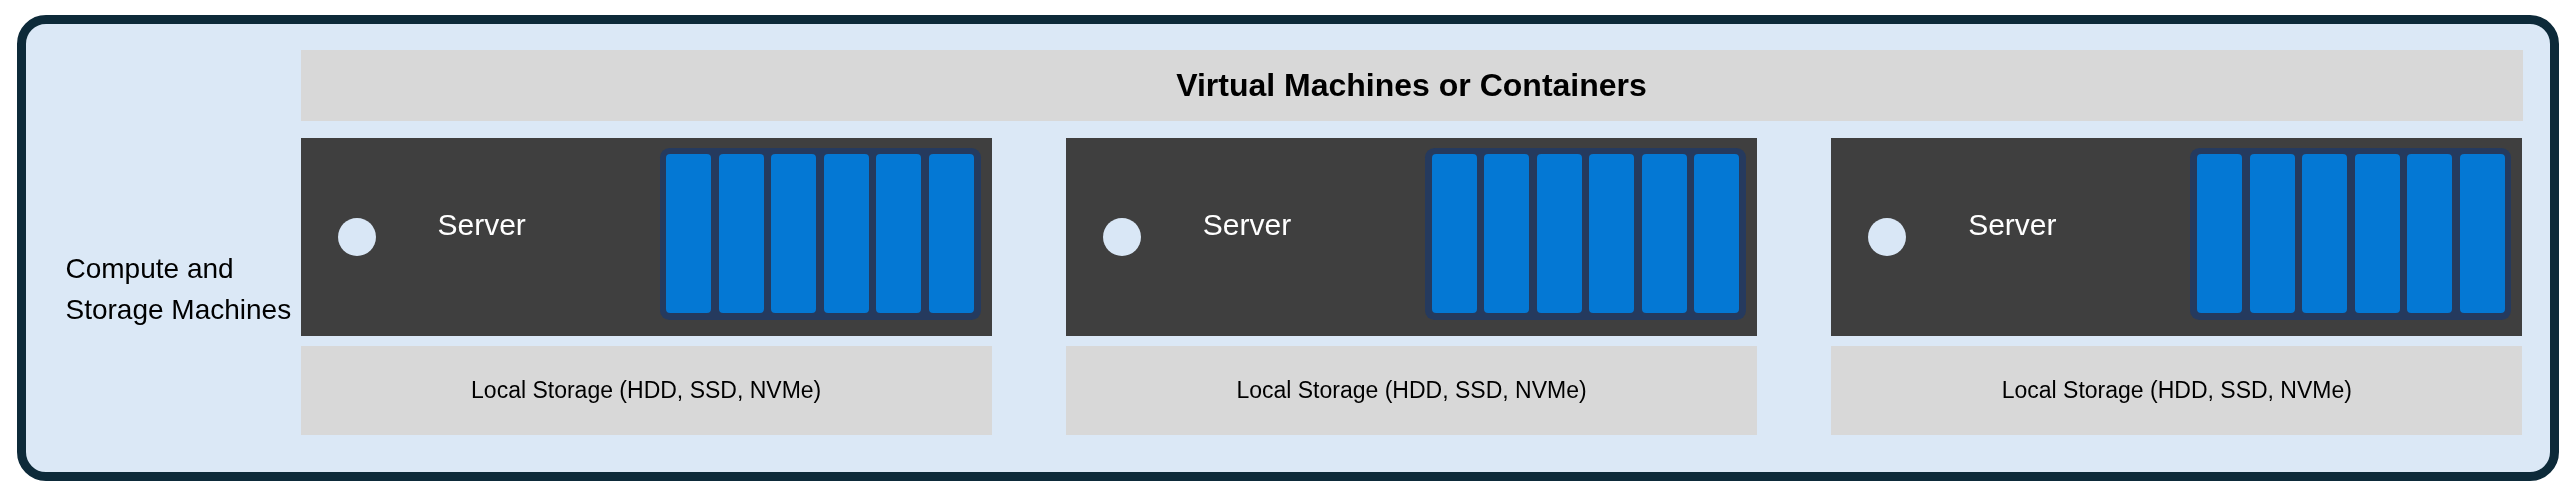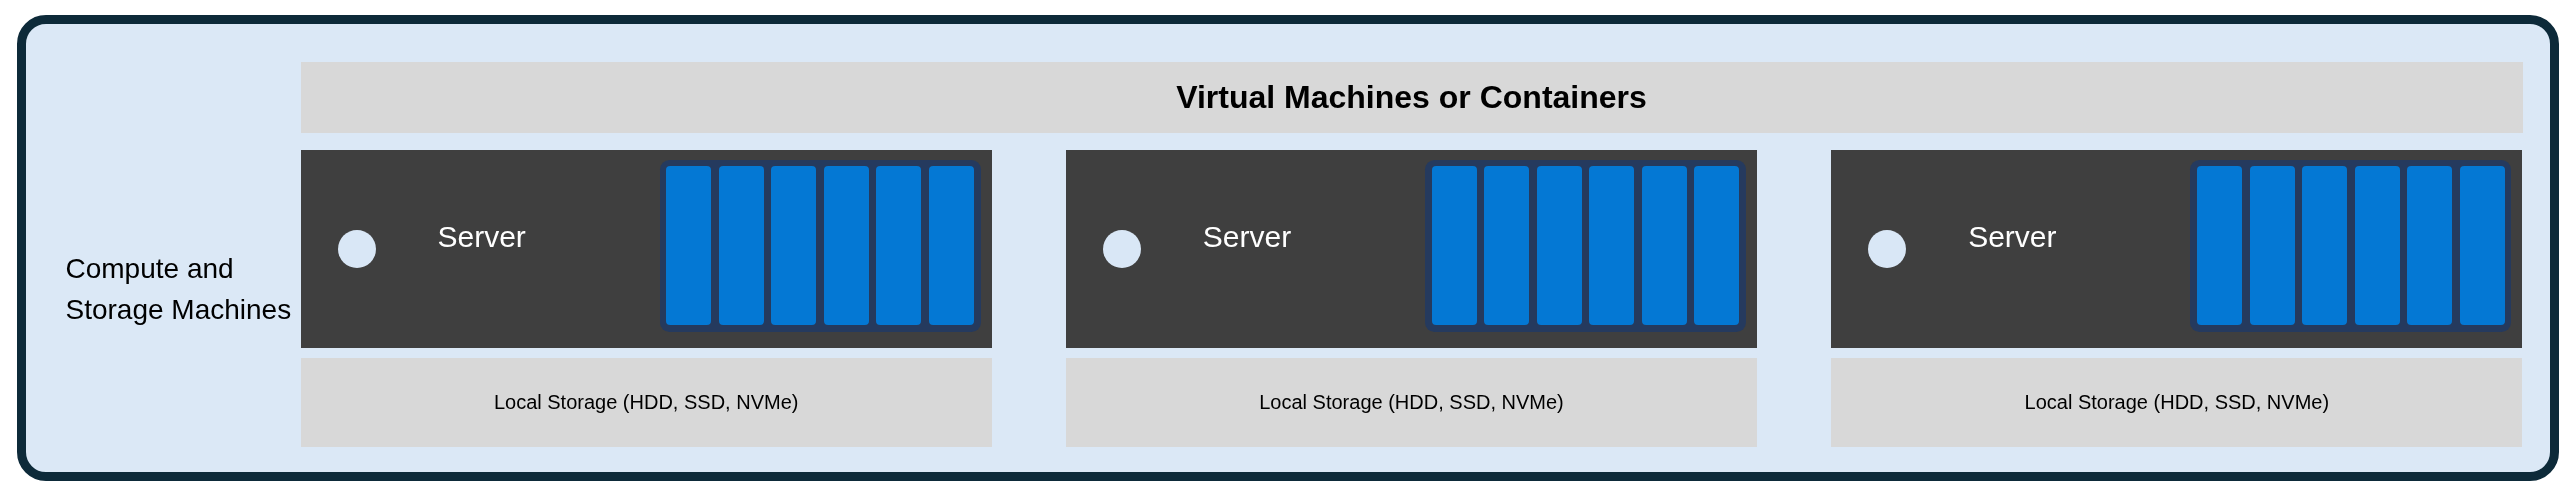--- a/index.html
+++ b/index.html
@@ -29,21 +29,21 @@
     width: 254px;
     font-size: 28px;
     line-height: 41px;
     color: var(--text, #000000);
     white-space: nowrap;
     margin-top: 27px;
   }
   .grid {
     position: absolute;
     left: 275px;   
-    top: 12px;
+    top: 0;
     width: 2222px;
     height: 448px;
   }
   .banner {
     position: absolute;
     left: 0;
     top: 26px;     
     width: 2222px;
     height: 71px;
     background: var(--panel-gray, #d8d8d8);
@@ -104,21 +104,21 @@
     background: var(--disk-fill, #0478d4);
     border-radius: 4.1px;
   }
   .storage-panel {
     width: 707px;
     height: 89px;
     background: var(--panel-gray, #d8d8d8);
     display: flex;
     align-items: center;
     justify-content: center;
-    font-size: 20px;
+    font-size: 23px;
     color: var(--text, #000000);
   }
 </style>
 </head>
 <body style="--cluster-background: #dbe8f6; --cluster-border: #0d2a39; --panel-gray: #d8d8d8; --server-body: #3f3f3f; --disk-fill: #0478d4; --disk-outline: #253a5e; --server-led: #d9e7f6; --server-text: #ffffff; --text: #000000;">
 
 <div class="diagram">
   <div class="cluster">
 
     <div class="cluster-label">

